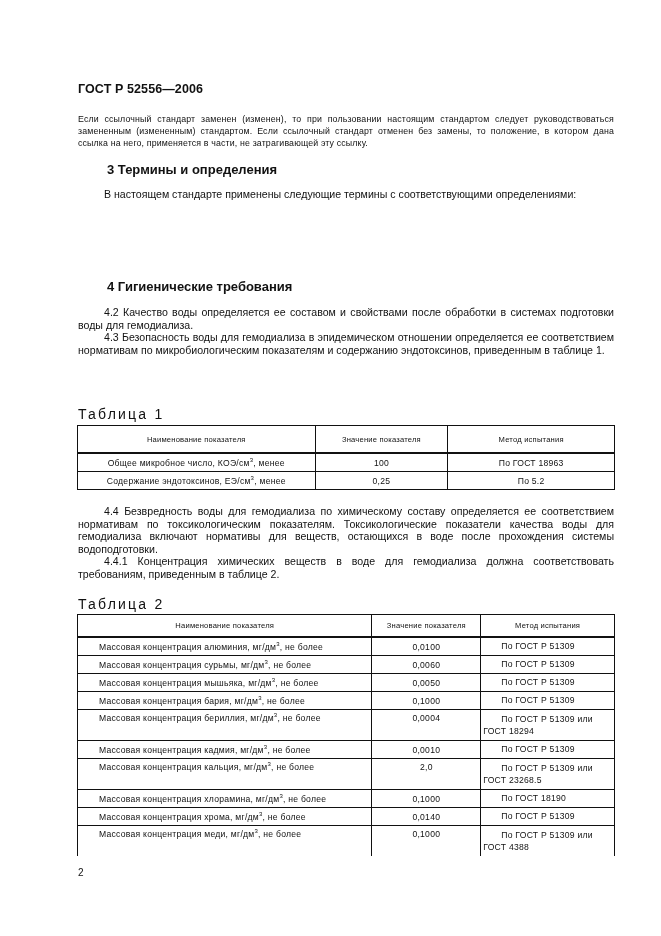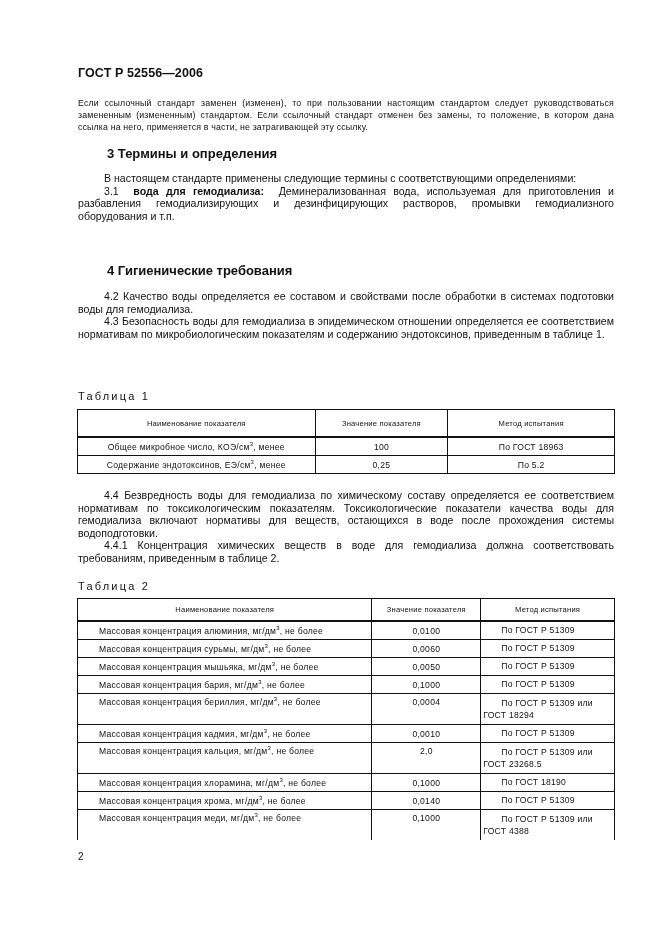--- a/index.html
+++ b/index.html
@@ -1,24 +1,24 @@
 <!DOCTYPE html>
 <html><head>
 <meta charset="utf-8">
 <style>
   html, body { margin: 0; padding: 0; background: #ffffff; }
   body { width: 661px; height: 936px; position: relative; overflow: hidden;
          font-family: "Liberation Sans", sans-serif; color: #111; }
-  .page { position: absolute; left: 0; top: 0; width: 661px; height: 692px; text-decoration: underline; }
+  .page { position: absolute; left: 0; top: 16px; width: 661px; height: 692px; text-decoration: underline; }
   .hdr { position: absolute; left: 78px; top: 66px; font-size: 12.5px; font-weight: bold; letter-spacing: 0.1px; }
   .para { position: absolute; left: 78px; width: 536px; font-size: 10.6px; line-height: 12.6px; text-align: justify; }
   .small { font-size: 8.8px; line-height: 12px; letter-spacing: 0.15px; }
   .ind { text-indent: 26px; }
   .h2 { position: absolute; left: 107px; font-size: 13px; font-weight: bold; }
-  .cap { position: absolute; left: 78px; font-size: 11px; letter-spacing: 2.2px; }
+  .cap { position: absolute; left: 78px; font-size: 14px; letter-spacing: 2.2px; }
   table { position: absolute; border-collapse: collapse; font-size: 8.6px; letter-spacing: 0.25px; padding-left: 32px; }
   td, th { border: 1px solid #111; padding: 0; font-weight: normal; }
   th { font-size: 7.6px; letter-spacing: 0.2px; height: 26px; }
   thead tr { border-bottom: 2px solid #111; }
   thead th { border-bottom: 2px solid #111; }
   .c { text-align: center; }
   .l { text-align: left; padding-left: 21px; }
   .m { text-align: left; padding-left: 2px; vertical-align: top; }
   .m span.mi { display: block; text-indent: 18px; line-height: 13px; }
   td { height: 17px; vertical-align: middle; }
@@ -34,21 +34,20 @@
 <div class="page">
 
   <div class="hdr">ГОСТ Р 52556—2006</div>
 
   <div class="para small" style="top:97px;">Если ссылочный стандарт заменен (изменен), то при пользовании настоящим стандартом следует руководствоваться замененным (измененным) стандартом. Если ссылочный стандарт отменен без замены, то положение, в котором дана ссылка на него, применяется в части, не затрагивающей эту ссылку.</div>
 
   <div class="h2" style="top:146px;">3  Термины и определения</div>
 
   <div class="para" style="top:172px;">
     <div class="ind">В настоящем стандарте применены следующие термины с соответствующими определениями:</div>
-    <div class="ind"><span>3.1</span>&nbsp; <b>вода для гемодиализа:</b>&nbsp; <span>Деминерализованная вода, используемая для приготовления и разбавления гемодиализирующих и дезинфицирующих растворов, промывки гемодиализного оборудования и т.п.</span></div>
   </div>
 
   <div class="h2" style="top:263px;">4  Гигиенические требования</div>
 
   <div class="para" style="top:290px;">
     <div class="ind">4.2  Качество воды определяется ее составом и свойствами после обработки в системах подготовки воды для гемодиализа.</div>
     <div class="ind">4.3  Безопасность воды для гемодиализа в эпидемическом отношении определяется ее соответствием нормативам по микробиологическим показателям и содержанию эндотоксинов, приведенным в таблице 1.</div>
   </div>
 
   <div class="cap" style="top:390px;">Таблица 1</div>

